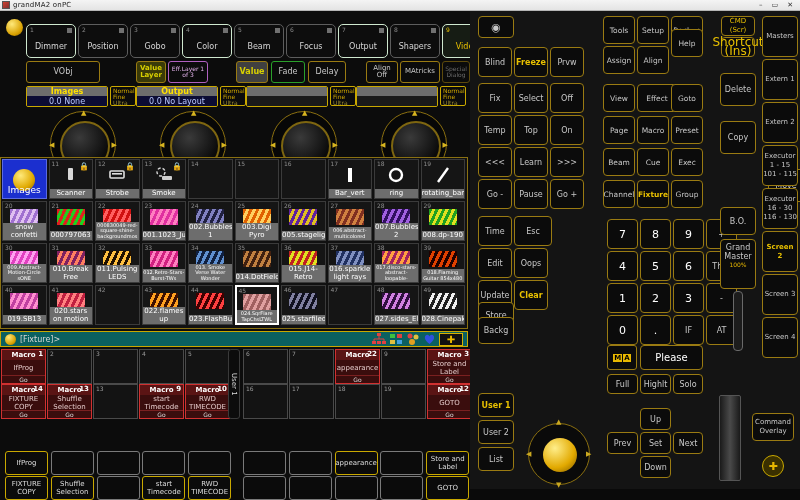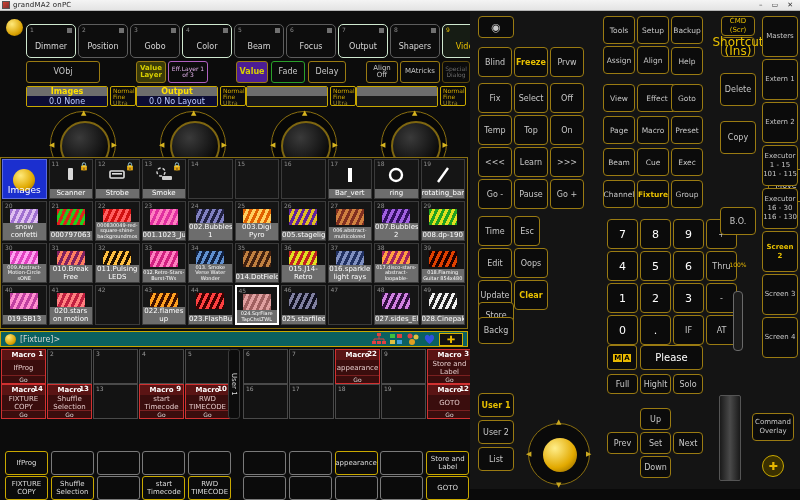--- a/index.html
+++ b/index.html
@@ -199,21 +199,21 @@
         <div class="tab sel vid" style="left: 442px; top: 13px; width: 50px;">
           <span class="num vy">9</span>
           <span class="sq"></span>
           <span class="nm">Video</span>
         </div>
       </div>
 
     <div class="b" style="left:26px;top:50px;width:74px;height:22px;border-color:#9a7b12;">VObj</div>
     <div class="b y" style="left:136px;top:50px;width:30px;height:22px;background:#3a3a08;color:#d8d000;font-size:7px;">Value Layer</div>
     <div class="b" style="left:168px;top:50px;width:40px;height:22px;border-color:#b060c0;color:#e0b0e8;font-size:6px;">Eff.Layer 1 of 3</div>
-    <div class="b y" style="left:236px;top:50px;width:32px;height:22px;background:#4c1d95;color:#d8d000;">Value</div>
+    <div class="b y" style="left:236px;top:50px;width:32px;height:22px;background:#404040;color:#d8d000;">Value</div>
     <div class="b grn" style="left:271px;top:50px;width:34px;height:22px;">Fade</div>
     <div class="b" style="left:308px;top:50px;width:38px;height:22px;">Delay</div>
     <div class="b" style="left:366px;top:50px;width:32px;height:22px;font-size:7px;">Align Off</div>
     <div class="b" style="left:400px;top:50px;width:40px;height:22px;font-size:7px;">MAtricks</div>
     <div class="b dim" style="left:442px;top:50px;width:28px;height:22px;font-size:6px;">Special Dialog</div>
 
     <div id="encoder-bars">
         <div class="encbar" style="left: 26px; top: 75px; width: 82px; height: 21px;">
           <div class="hd">Images</div>
           <div class="vl">0.0 None</div>
@@ -655,21 +655,21 @@
         <div class="bigkey" style="left: 80px; top: 104px; width: 34px; height: 30px;">On</div>
         <div class="bigkey" style="left: 8px; top: 136px; width: 34px; height: 30px;">&lt;&lt;&lt;</div>
         <div class="bigkey" style="left: 44px; top: 136px; width: 34px; height: 30px;">Learn</div>
         <div class="bigkey" style="left: 80px; top: 136px; width: 34px; height: 30px;">&gt;&gt;&gt;</div>
         <div class="bigkey" style="left: 8px; top: 168px; width: 34px; height: 30px;">Go -</div>
         <div class="bigkey" style="left: 44px; top: 168px; width: 34px; height: 30px;">Pause</div>
         <div class="bigkey" style="left: 80px; top: 168px; width: 34px; height: 30px;">Go +</div>
       </div>
     <div id="col-left2-keys">
         <div class="bigkey" style="left: 8px; top: 205px; width: 34px; height: 30px;">Time</div>
-        <div class="bigkey" style="left: 44px; top: 205px; width: 26px; height: 30px;">Esc</div>
+        <div class="bigkey" style="left: 44px; top: 205px; width: 38px; height: 30px;">Esc</div>
         <div class="bigkey" style="left: 8px; top: 237px; width: 34px; height: 30px;">Edit</div>
         <div class="bigkey" style="left: 44px; top: 237px; width: 34px; height: 30px;">Oops</div>
         <div class="bigkey" style="left: 8px; top: 269px; width: 34px; height: 30px;">Update</div>
         <div class="bigkey y" style="left: 44px; top: 269px; width: 34px; height: 30px;">Clear</div>
       </div>
 
     <div class="bigkey" style="left:8px;top:276px;width:36px;height:27px;margin-top:15px;">Store</div>
     <div class="bigkey" style="left:8px;top:306px;width:36px;height:27px;">Backg</div>
     <div class="bigkey y" style="left:8px;top:382px;width:36px;height:24px;">User 1</div>
     <div class="bigkey" style="left:8px;top:409px;width:36px;height:24px;">User 2</div>
@@ -680,21 +680,21 @@
     <div class="tbar" style="left:86px;top:470px;">▼</div>
     <div class="tbar" style="left:56px;top:439px;">◀</div>
     <div class="tbar" style="left:116px;top:439px;">▶</div>
 
     <div id="col-mid-keys">
         <div class="bigkey" style="left: 133px; top: 5px; width: 32px; height: 28px; font-size: 7.5px;">Tools</div>
         <div class="bigkey" style="left: 167px; top: 5px; width: 32px; height: 28px; font-size: 7.5px;">Setup</div>
         <div class="bigkey" style="left: 201px; top: 5px; width: 32px; height: 28px; font-size: 7.5px;">Backup</div>
         <div class="bigkey" style="left: 133px; top: 35px; width: 32px; height: 28px; font-size: 7.5px;">Assign</div>
         <div class="bigkey" style="left: 167px; top: 35px; width: 32px; height: 28px; font-size: 7.5px;">Align</div>
-        <div class="bigkey" style="left: 201px; top: 36px; width: 32px; height: 28px; font-size: 7.5px;">Help</div>
+        <div class="bigkey" style="left: 201px; top: 18px; width: 32px; height: 28px; font-size: 7.5px;">Help</div>
         <div class="bigkey" style="left: 133px; top: 73px; width: 32px; height: 28px; font-size: 7.5px;">View</div>
         <div class="bigkey" style="left: 167px; top: 73px; width: 40px; height: 28px; font-size: 7.5px;">Effect</div>
         <div class="bigkey" style="left: 201px; top: 73px; width: 32px; height: 28px; font-size: 7.5px;">Goto</div>
         <div class="bigkey" style="left: 133px; top: 105px; width: 32px; height: 28px; font-size: 7.5px;">Page</div>
         <div class="bigkey" style="left: 167px; top: 105px; width: 32px; height: 28px; font-size: 7.5px;">Macro</div>
         <div class="bigkey" style="left: 201px; top: 105px; width: 32px; height: 28px; font-size: 7.5px;">Preset</div>
         <div class="bigkey" style="left: 133px; top: 137px; width: 32px; height: 28px; font-size: 7.5px;">Beam</div>
         <div class="bigkey" style="left: 167px; top: 137px; width: 32px; height: 28px; font-size: 7.5px;">Cue</div>
         <div class="bigkey" style="left: 201px; top: 137px; width: 32px; height: 28px; font-size: 7.5px;">Exec</div>
         <div class="bigkey" style="left: 133px; top: 169px; width: 32px; height: 28px; font-size: 7.5px;">Channel</div>
@@ -735,20 +735,21 @@
     <div class="bigkey" style="left:170px;top:421px;width:31px;height:22px;">Set</div>
     <div class="bigkey" style="left:203px;top:421px;width:30px;height:22px;">Next</div>
     <div class="bigkey" style="left:170px;top:445px;width:31px;height:22px;">Down</div>
 
     <div class="bigkey" style="left:251px;top:5px;width:34px;height:20px;color:#e8c000;font-size:7px;">CMD (Scr)</div>
     <div class="bigkey" style="left:251px;top:26px;width:34px;height:20px;color:#e8c000;font-size:12px;">Shortcut (Ins)</div>
     <div class="bigkey" style="left:250px;top:62px;width:36px;height:33px;">Delete</div>
     <div class="bigkey" style="left:250px;top:110px;width:36px;height:33px;">Copy</div>
     <div class="bigkey" style="left:250px;top:158px;width:36px;height:33px;margin-left:48px;">Move</div>
     <div class="bigkey" style="left:250px;top:196px;width:36px;height:28px;">B.O.</div>
+    <div class="bigkey" style="left:250px;top:228px;width:36px;height:50px;align-items:flex-start;padding-top:3px;">Grand Master</div>
     <div class="gmlabel" style="left:256px;top:250px;width:24px;text-align:center;">100%</div>
     <div class="fader" style="left:263px;top:280px;height:60px;"></div>
 
     <div class="fader2" style="left:249px;top:384px;width:22px;height:86px;border-radius:2px;"></div>
 
     <div class="bigkey" style="left:282px;top:402px;width:42px;height:28px;font-size:7px;">Command Overlay</div>
     <div class="movebtn" style="left:292px;top:444px;">✚</div>
 
     <div id="right-col">
         <div class="bigkey" style="left: 292px; top: 5px; width: 36px; height: 41px; font-size: 7px;">Masters</div>

